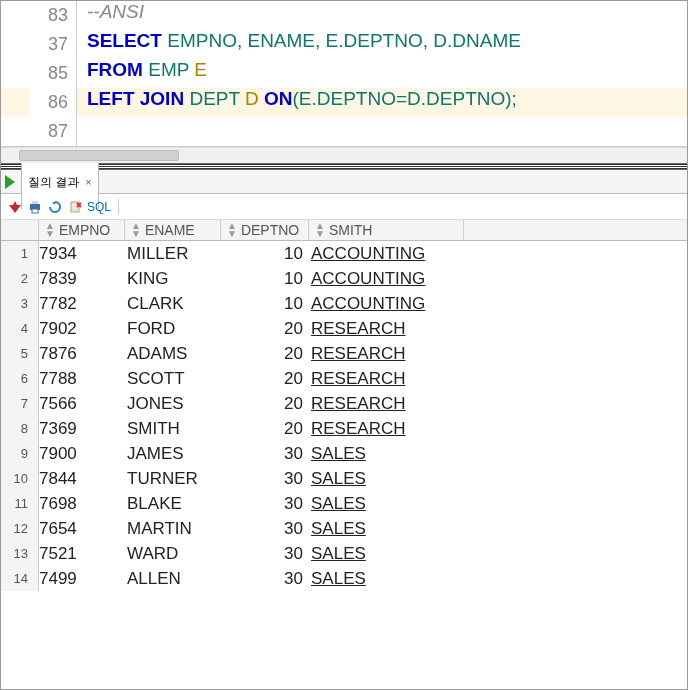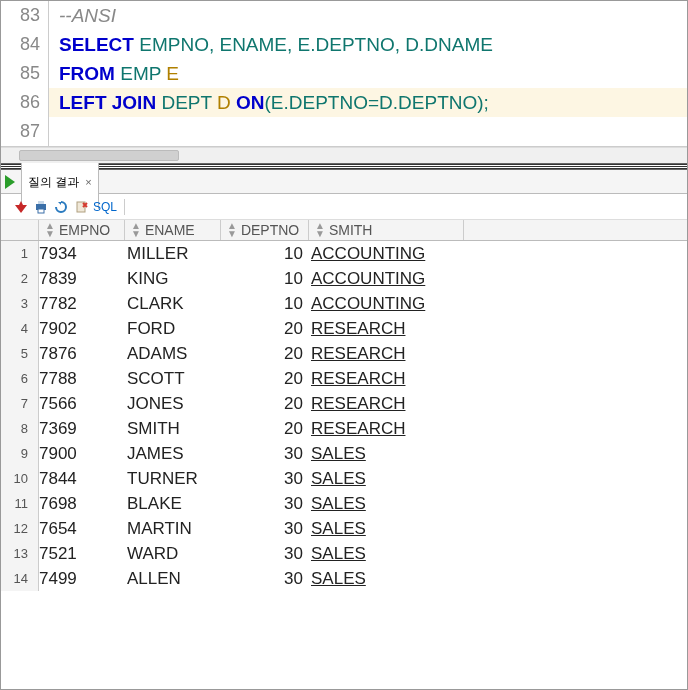--- a/index.html
+++ b/index.html
@@ -13,22 +13,23 @@
     overflow: hidden;
     border: 1px solid #999;
   }
   
   .editor {
     background: #fff;
     border-bottom: 1px solid #ccc;
   }
   .line {
     display: flex;
-    align-items: center;
+    align-items: flex-start;
     height: 29px;
+    padding-left: 28px;
   }
   .line.highlight { background: #fdf6e3; }
   .gutter {
     width: 48px;
     text-align: right;
     padding-right: 8px;
     color: #888;
     font-size: 18px;
     border-right: 1px solid #ccc;
     background: #fff;
@@ -95,21 +96,21 @@
     display: flex;
     align-items: center;
     border-radius: 3px 3px 0 0;
   }
   .tab-close { margin-left: 6px; color: #666; cursor: pointer; font-size: 11px; }
 
   .toolbar {
     display: flex;
     align-items: center;
     height: 26px;
-    padding-left: 12px;
+    padding-left: 6px;
     background: #fff;
     border-bottom: 1px solid #ddd;
     gap: 4px;
   }
   .tb-icon { width: 16px; height: 16px; display: inline-flex; align-items: center; justify-content: center; }
   .sql-btn { color: #0066cc; font-size: 12px; font-weight: 500; cursor: pointer; }
   .status { color: #555; font-size: 12px; margin-left: 4px;}
   .vsep { width: 1px; height: 16px; background: #ccc; margin: 0 3px; }
 
   
@@ -159,21 +160,21 @@
 </style>
 </head>
 <body>
 
 <div class="editor" id="editor">
     <div class="line">
       <div class="gutter">83</div>
       <div class="code"><span class="cm">--ANSI</span></div>
     </div>
     <div class="line">
-      <div class="gutter">84</div>
+      <div class="gutter">37</div>
       <div class="code"><span class="kw">SELECT </span><span class="norm">EMPNO, ENAME, E.DEPTNO, D.DNAME</span></div>
     </div>
     <div class="line">
       <div class="gutter">85</div>
       <div class="code"><span class="kw">FROM </span><span class="norm">EMP </span><span class="alias">E</span></div>
     </div>
     <div class="line highlight">
       <div class="gutter">86</div>
       <div class="code"><span class="kw">LEFT JOIN </span><span class="norm">DEPT </span><span class="alias">D </span><span class="kw">ON</span><span class="norm">(E.DEPTNO=D.DEPTNO);</span></div>
     </div>

